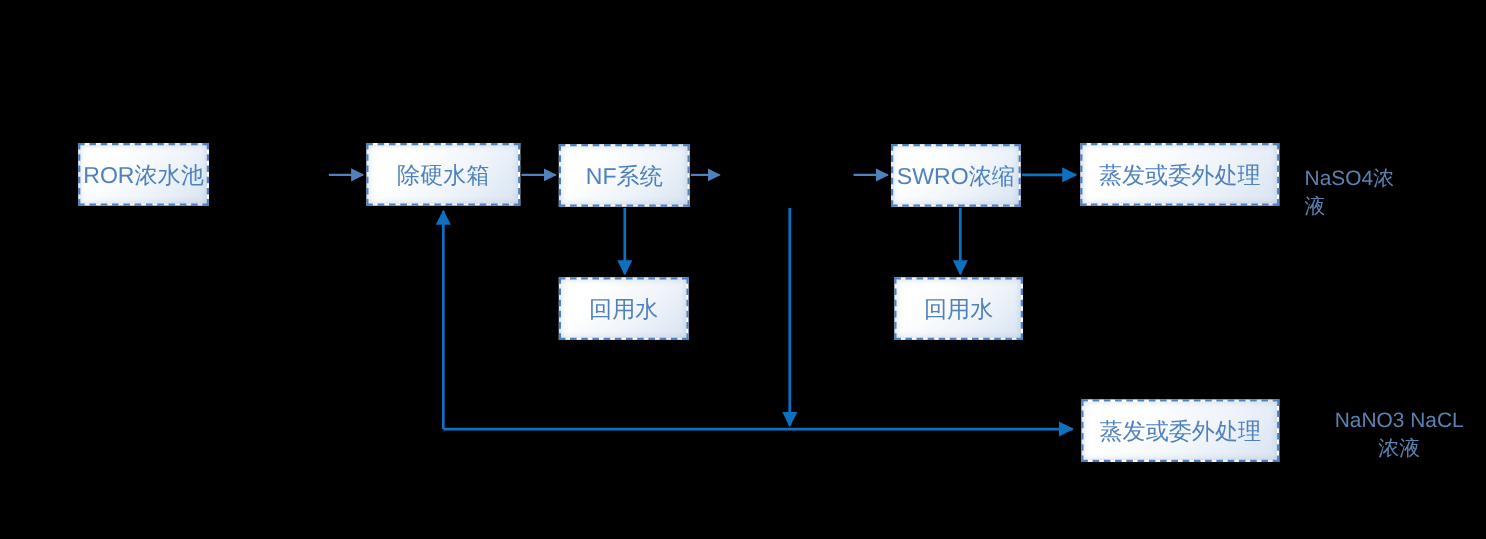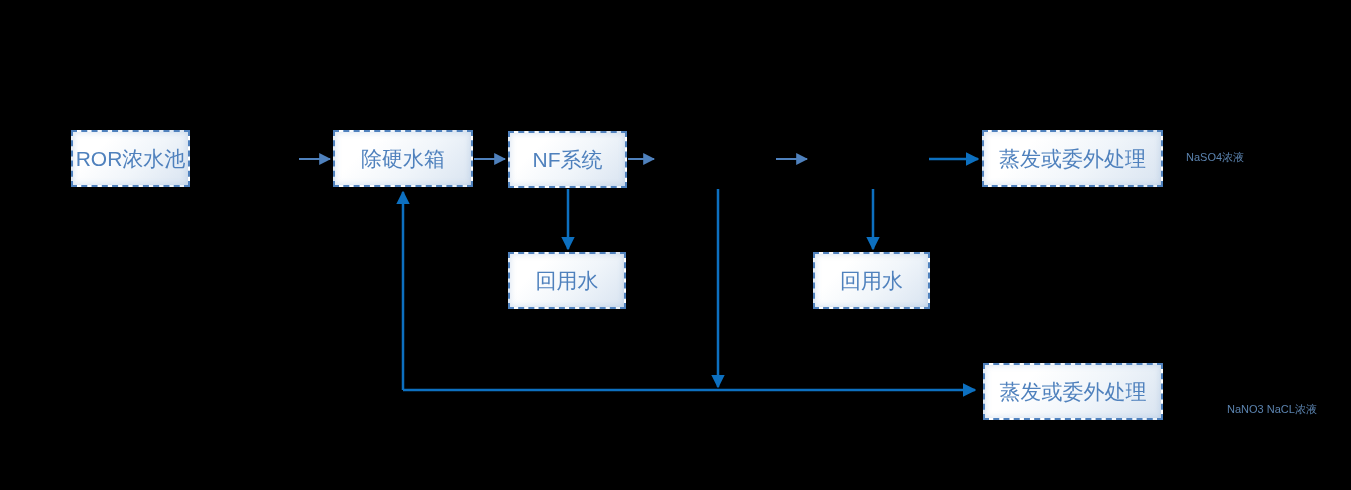--- a/index.html
+++ b/index.html
@@ -32,24 +32,24 @@
     display: flex;
     align-items: center;
     justify-content: center;
     color: #4f81bd;
     font-size: 21px;
     white-space: nowrap;
   }
   .annotation {
     position: absolute;
     color: #5b83af;
-    font-size: 11px;
+    font-size: 19px;
     line-height: 1.35;
   }
-  .annotation.centered { text-align: center; margin-top: 32px; }
+  .annotation.centered { text-align: center; }
 </style>
 </head>
 <body>
 
 <div class="canvas">
 
   <svg class="edges" width="1351" height="490" viewBox="0 0 1351 490">
     <defs>
       <marker id="arrow-light" viewBox="0 0 10 10" refX="9" refY="5" markerWidth="6" markerHeight="6" orient="auto-start-reverse">
         <path d="M0,0 L10,5 L0,10 z" fill="#4f81bd"></path>
@@ -80,20 +80,23 @@
 
   <div class="node" style="left:333px; top:130px; width:140px; height:57px;">
     <span>除硬水箱</span>
   </div>
 
   <div class="node" style="left:508px; top:131px; width:119px; height:57px;">
     <span>NF系统</span>
   </div>
 
 
+  <div class="node" style="left:810px; top:131px; width:118px; height:57px;">
+    <span>SWRO浓缩</span>
+  </div>
 
   <div class="node" style="left:982px; top:130px; width:181px; height:57px;">
     <span>蒸发或委外处理</span>
   </div>
 
   <div class="node" style="left:508px; top:252px; width:118px; height:57px;">
     <span>回用水</span>
   </div>
 
   <div class="node" style="left:813px; top:252px; width:117px; height:57px;">

